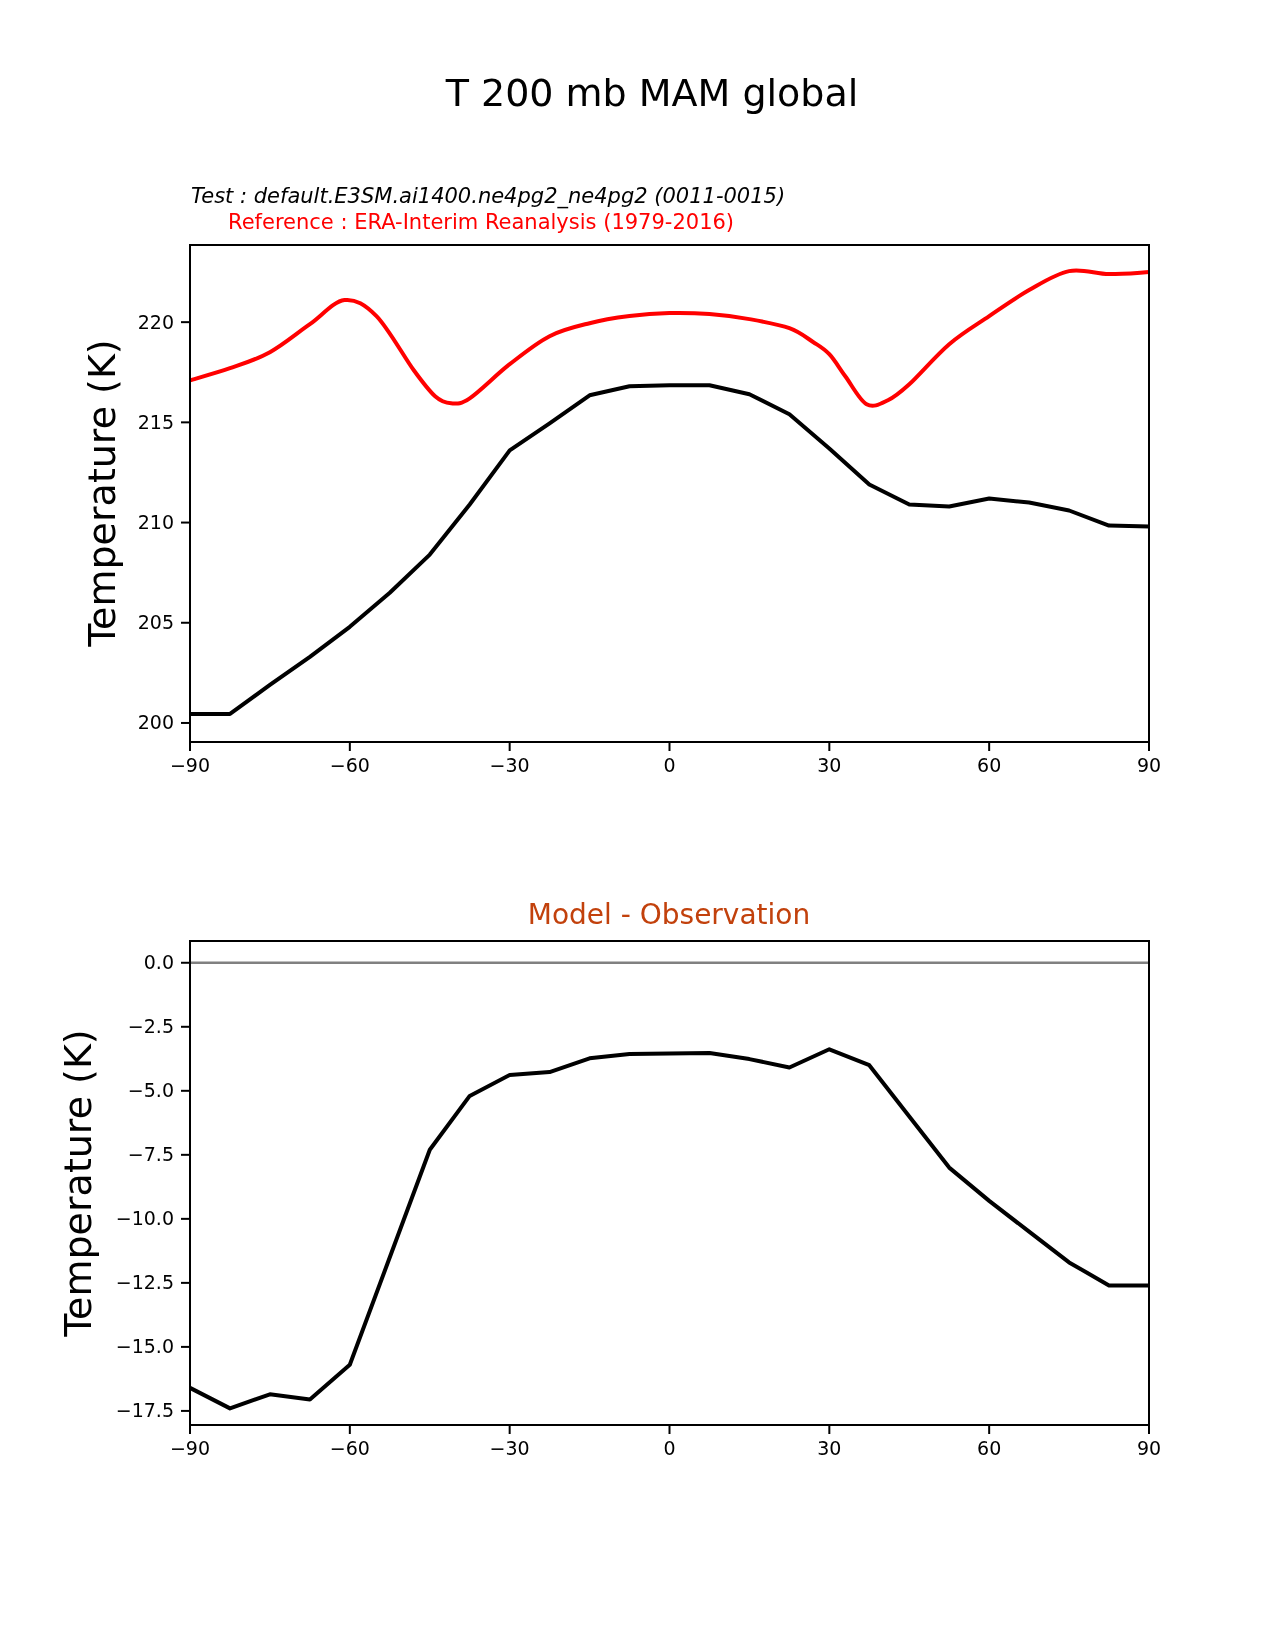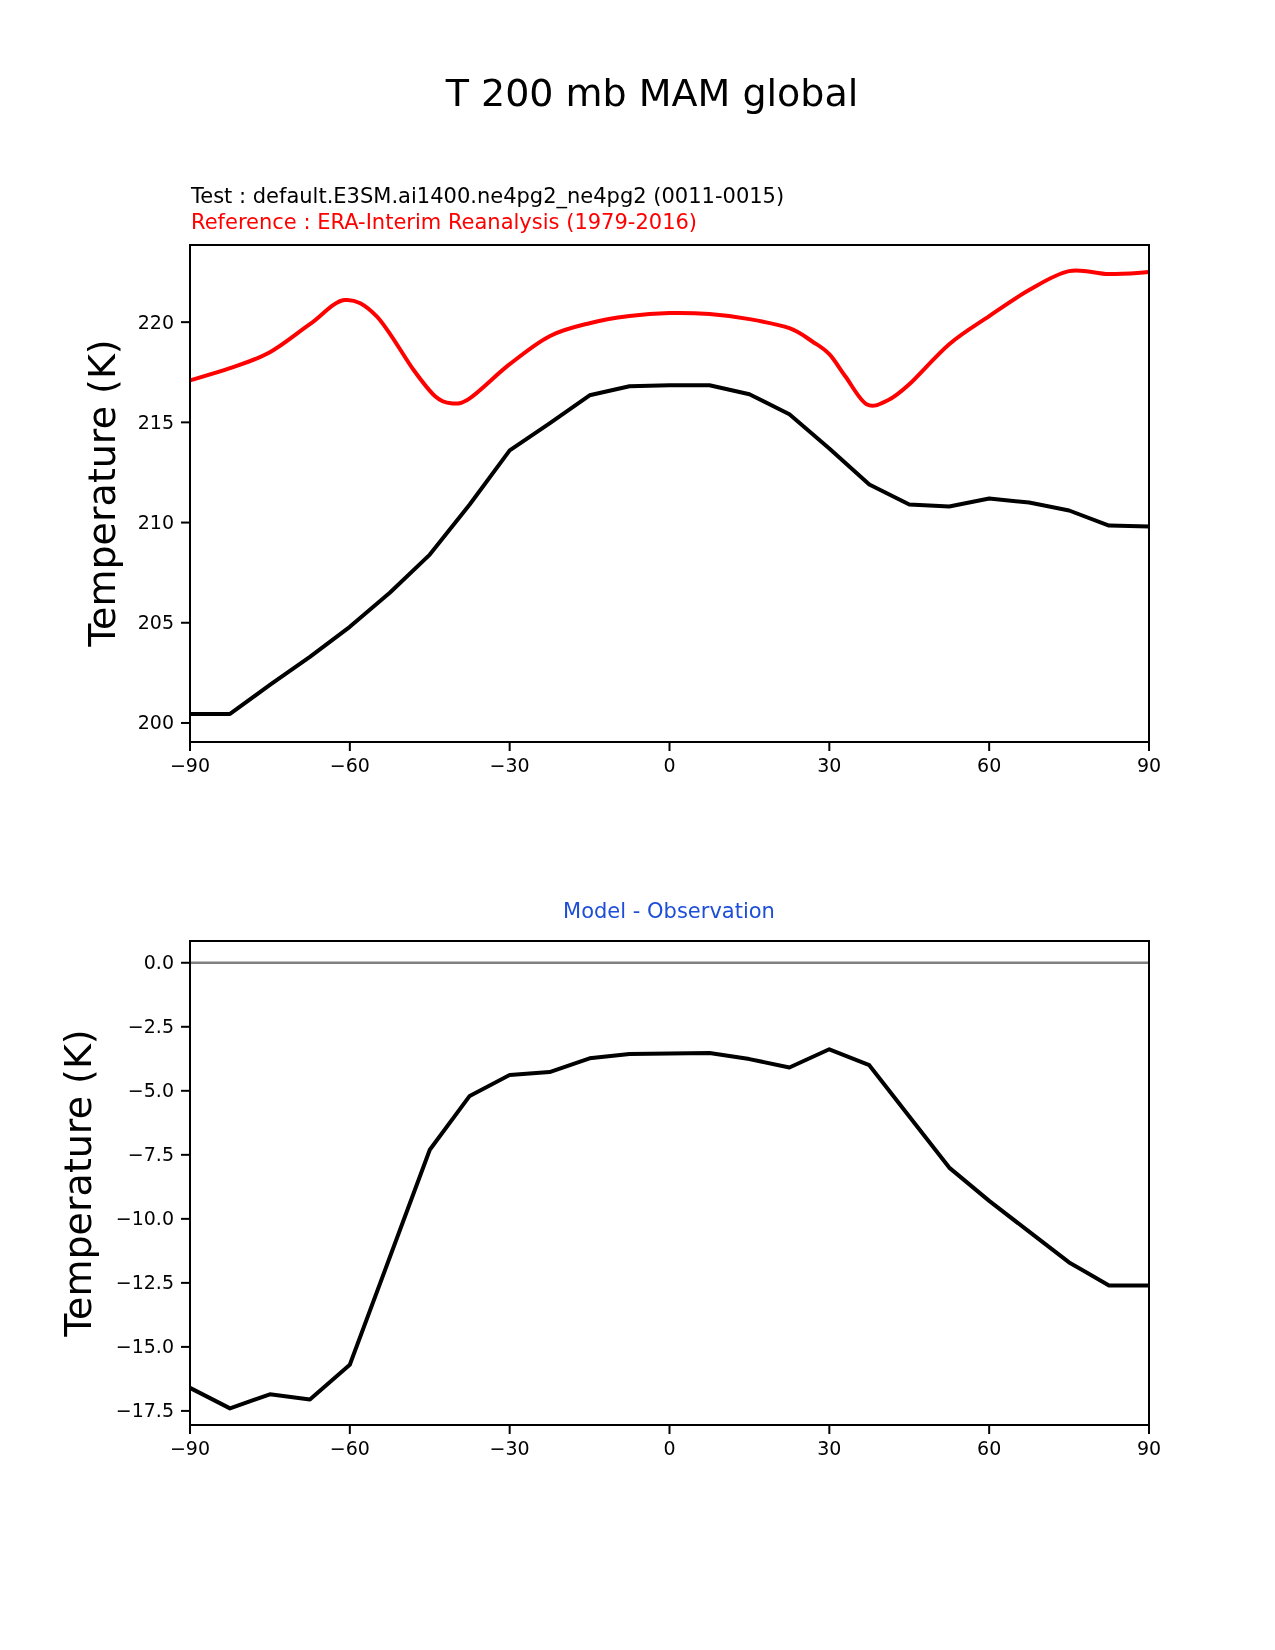--- a/index.html
+++ b/index.html
@@ -4,37 +4,37 @@
 <style>
   html,body{margin:0;padding:0;background:#ffffff;}
   body{width:1275px;height:1650px;position:relative;overflow:hidden;
        font-family:"DejaVu Sans",sans-serif;}
   .page{position:absolute;inset:0;background:#fff;border-radius:12px;}
   .main-title{position:absolute;left:652px;top:74px;transform:translateX(-50%);
       font-size:38px;color:#000;white-space:nowrap;line-height:1;}
   .legend{position:absolute;left:191px;top:183px;}
   .legend div{font-size:21px;line-height:1.26;white-space:nowrap;}
   .sub-title{position:absolute;left:669px;top:901px;transform:translateX(-50%);
-      font-size:21px;color:#1d4ed8;white-space:nowrap;line-height:1;}
+      font-size:28px;color:#c2410c;white-space:nowrap;line-height:1;}
   .ylabel{position:absolute;font-size:38px;color:#000;white-space:nowrap;line-height:1;}
   .ylabel-top{left:102px;top:493px;transform:translate(-50%,-50%) rotate(-90deg);}
   .ylabel-bottom{left:78px;top:1183px;transform:translate(-50%,-50%) rotate(-90deg);}
   #charts{position:absolute;left:0;top:0;}
   #charts text{font-family:"DejaVu Sans",sans-serif;font-size:19px;fill:#000;}
 </style>
 </head>
 <body>
 
 <div class="page">
 
   <div class="main-title">T 200 mb MAM global</div>
 
   <div class="legend">
-    <div style="color: rgb(0, 0, 0);">Test : default.E3SM.ai1400.ne4pg2_ne4pg2 (0011-0015)</div>
-    <div style="color: rgb(255, 0, 0);">Reference : ERA-Interim Reanalysis (1979-2016)</div>
+    <div style="color: rgb(0, 0, 0); font-style: italic;">Test : default.E3SM.ai1400.ne4pg2_ne4pg2 (0011-0015)</div>
+    <div style="color: rgb(255, 0, 0); margin-left: 37px;">Reference : ERA-Interim Reanalysis (1979-2016)</div>
   </div>
 
   <div class="ylabel ylabel-top">Temperature (K)</div>
 
   <div class="sub-title">Model - Observation</div>
 
   <div class="ylabel ylabel-bottom">Temperature (K)</div>
 
   <svg id="charts" width="1275" height="1650" viewBox="0 0 1275 1650">
       <g>

